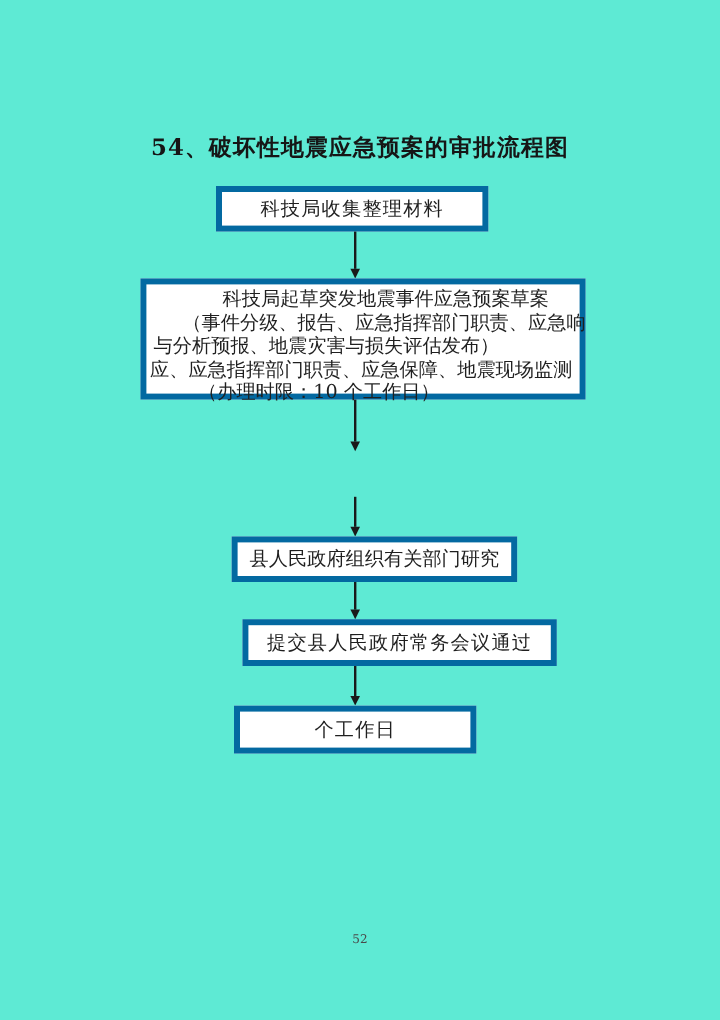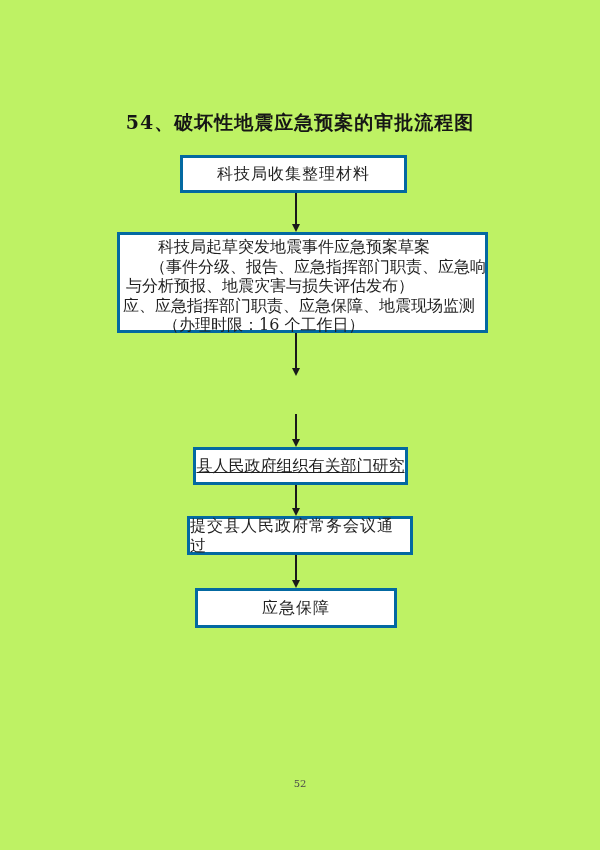--- a/index.html
+++ b/index.html
@@ -1,61 +1,61 @@
 <!DOCTYPE html>
 <html><head>
 <meta charset="utf-8">
 <style>
   * { margin: 0; padding: 0; box-sizing: border-box; }
   html, body { background: #ffffff; }
   .page {
     position: relative;
     width: 600px;
     height: 850px;
-    background: #bef264;
+    background: #5eead4;
     font-family: "DejaVu Serif", "Liberation Serif", serif;
     overflow: hidden;
     margin: 0 auto;
   }
   .doc-title {
     position: absolute;
     top: 110px;
     left: 0;
     width: 600px;
     text-align: center;
     font-size: 19px;
     font-weight: bold;
     color: #161616;
     letter-spacing: 1px;
   }
   .flow-box {
     position: absolute;
-    border: 3px solid #0369a1;
+    border: 5px solid #0369a1;
     background: #ffffff;
     color: #1f1f1f;
     font-size: 16px;
     display: flex;
     align-items: center;
     justify-content: center;
     line-height: 1.2;
   }
   #box1 { left: 180px; top: 155px; width: 227px; height: 38px; letter-spacing: 1px; }
   #box2 {
     left: 117px; top: 232px; width: 371px; height: 101px;
     display: block; padding-top: 2px;
   }
   #box2 .l { line-height: 19.5px; white-space: pre; }
-  #box2 .l1 { padding-left: 38px; }
+  #box2 .l1 { padding-left: 38px; text-align: center; }
   #box2 .l2 { padding-left: 30px; }
   #box2 .l3 { padding-left: 3px; }
   #box2 .l4 { padding-left: 6px; }
   #box2 .l5 { padding-left: 43px; }
   #box3 { left: 195px; top: 376px; width: 202px; height: 38px; letter-spacing: 1px; }
-  #box4 { left: 193px; top: 447px; width: 215px; height: 38px; text-decoration: underline; }
-  #box5 { left: 187px; top: 516px; width: 226px; height: 39px; letter-spacing: 1px; }
+  #box4 { left: 193px; top: 447px; width: 238px; height: 38px; }
+  #box5 { left: 202px; top: 516px; width: 262px; height: 39px; letter-spacing: 1px; }
   #box6 { left: 195px; top: 588px; width: 202px; height: 40px; letter-spacing: 1px; }
   .arrow {
     position: absolute;
     left: 295px;
     width: 2px;
     background: #1a1a1a;
   }
   .arrow::after {
     content: '';
     position: absolute;
@@ -91,33 +91,33 @@
 
   <div class="flow-box" id="box1">科技局收集整理材料</div>
 
   <div class="arrow" id="arrow1"></div>
 
   <div class="flow-box" id="box2">
     <div class="l l1">科技局起草突发地震事件应急预案草案</div>
     <div class="l l2">（事件分级、报告、应急指挥部门职责、应急响</div>
     <div class="l l4">与分析预报、地震灾害与损失评估发布）</div>
     <div class="l l3">应、应急指挥部门职责、应急保障、地震现场监测</div>
-    <div class="l l5">（办理时限：16 个工作日）</div>
+    <div class="l l5">（办理时限：10 个工作日）</div>
   </div>
 
   <div class="arrow" id="arrow2"></div>
 
 
   <div class="arrow" id="arrow3"></div>
 
   <div class="flow-box" id="box4">县人民政府组织有关部门研究</div>
 
   <div class="arrow" id="arrow4"></div>
 
   <div class="flow-box" id="box5">提交县人民政府常务会议通过</div>
 
   <div class="arrow" id="arrow5"></div>
 
-  <div class="flow-box" id="box6">应急保障</div>
+  <div class="flow-box" id="box6">个工作日</div>
 
   <div class="page-number">52</div>
 
 </div>
 
 </body></html>

